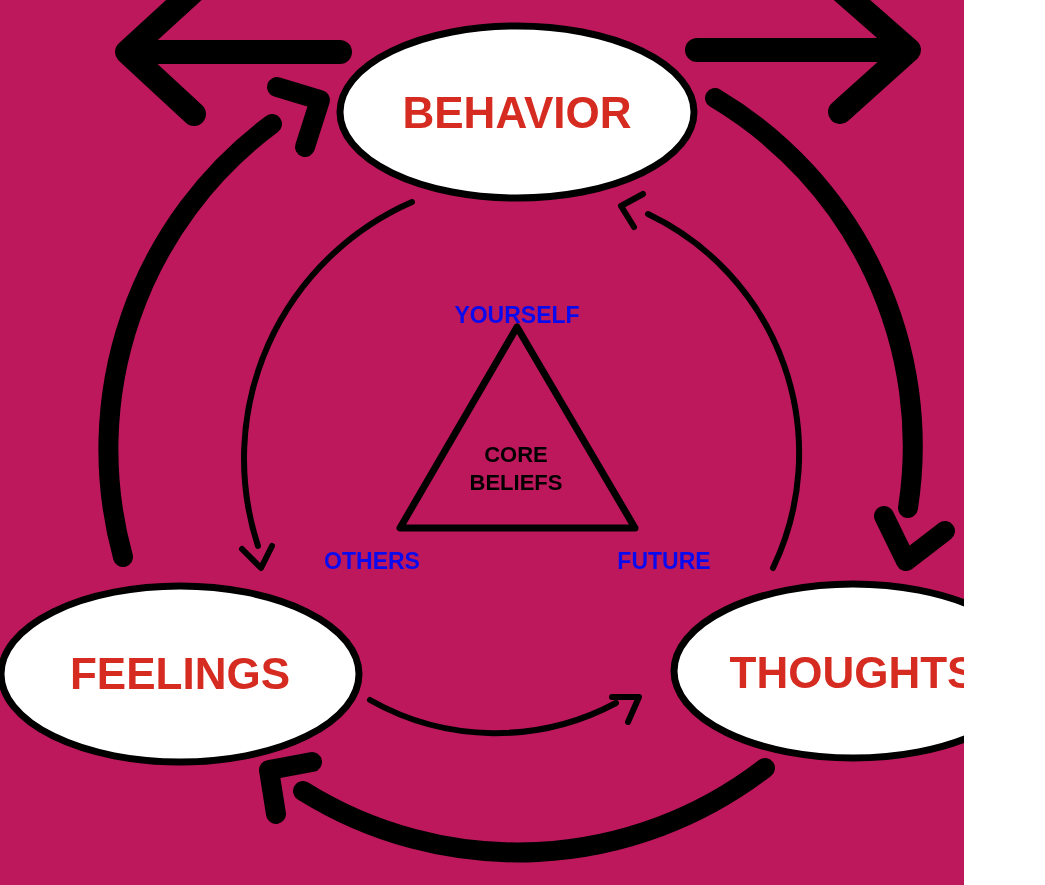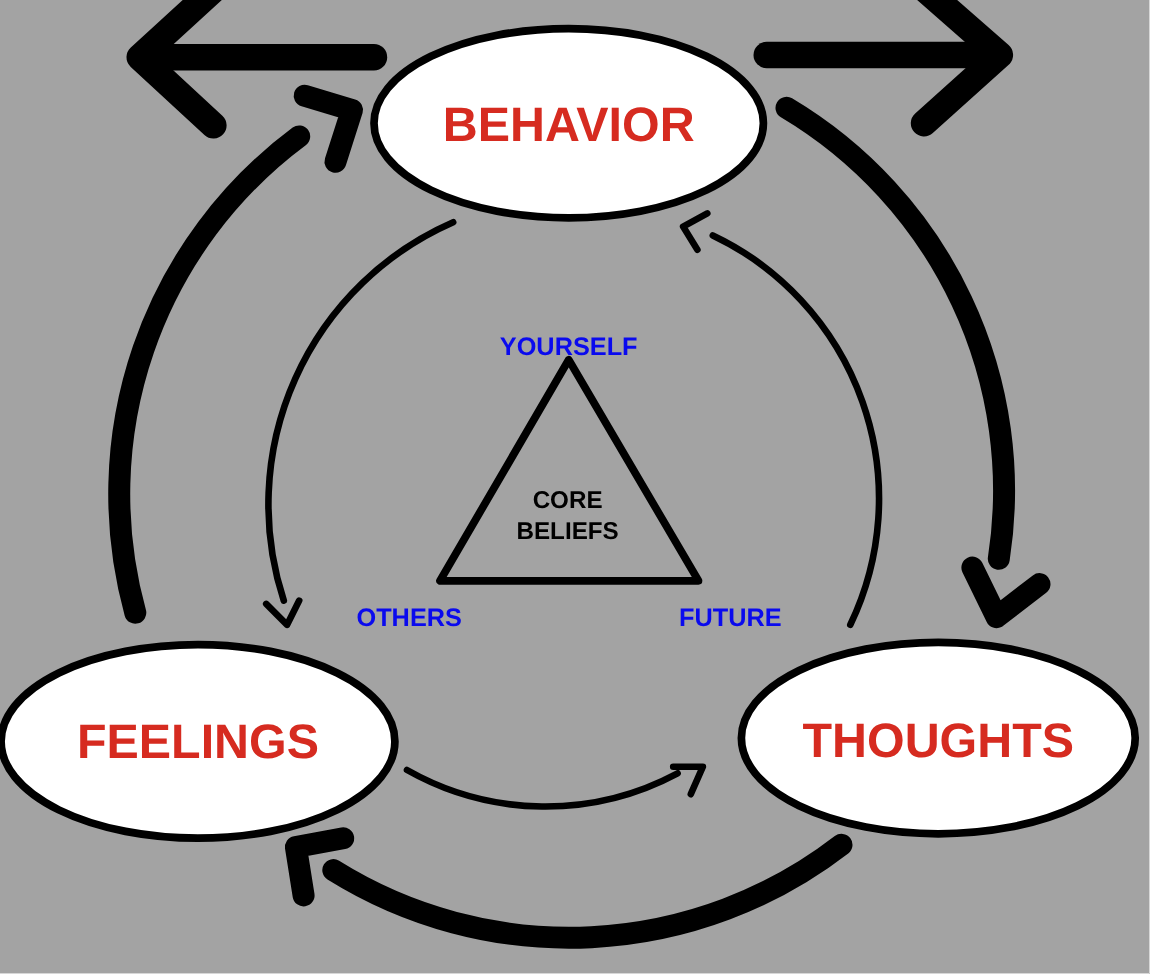--- a/index.html
+++ b/index.html
@@ -2,24 +2,24 @@
 <html><head>
 <meta charset="utf-8">
 <style>
   html, body {
     margin: 0;
     padding: 0;
     background: #ffffff;
   }
   .stage {
     position: relative;
-    width: 1045px;
+    width: 964px;
     height: 885px;
     overflow: hidden;
-    background: #a3a3a3;
+    background: #be185d;
     font-family: "Liberation Sans", sans-serif;
   }
   svg { display: block; }
   .node-label {
     font-family: "Liberation Sans", sans-serif;
     font-weight: bold;
     font-size: 44px;
   }
   .domain-label {
     font-family: "Liberation Sans", sans-serif;

